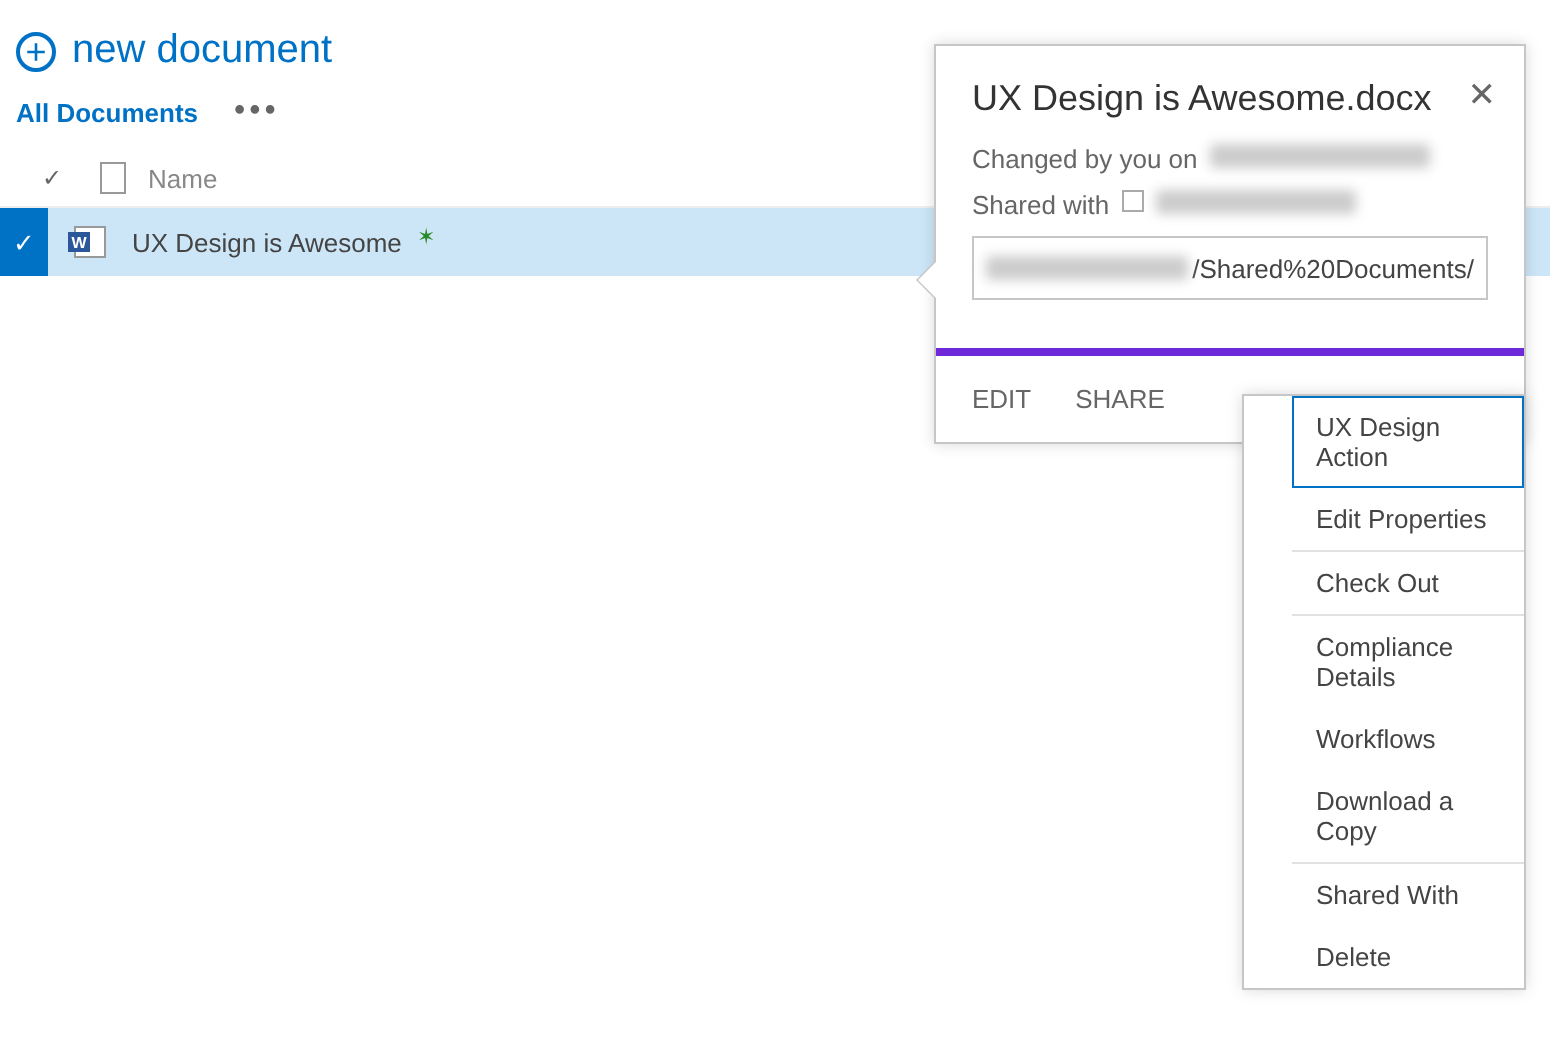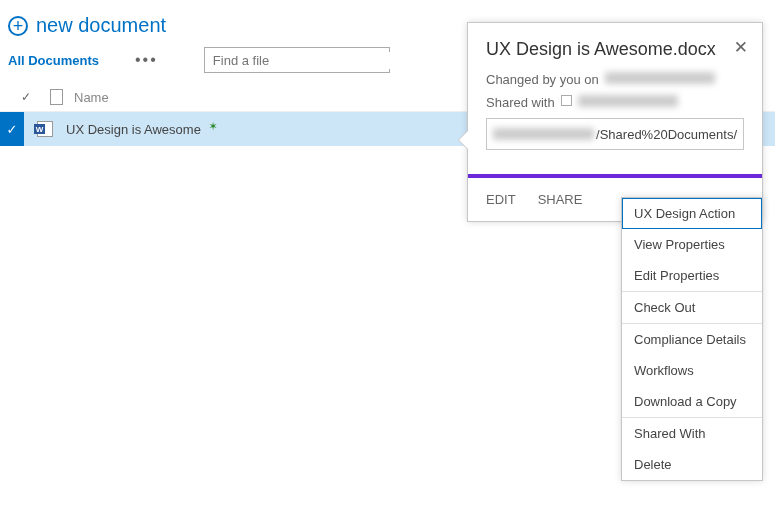--- a/index.html
+++ b/index.html
@@ -30,21 +30,21 @@
     display: inline-flex;
     align-items: center; justify-content: center;
     margin-right: 8px;
     font-size: 18px; line-height: 1;
     color: #0072c6;
   }
   .view-row {
     display: flex;
     align-items: center;
     padding: 2px 0 10px 8px;
-    gap: 36px;
+    gap: 18px;
   }
   .view-name {
     color: #0072c6;
     font-size: 13px;
     font-weight: 600;
     cursor: pointer;
   }
   .ellipsis {
     color: #666;
     font-size: 16px;
@@ -224,20 +224,21 @@
 
   .context-menu {
     position: absolute;
     top: 197px;
     left: 621px;
     width: 142px;
     background: #fff;
     border: 1px solid #c6c6c6;
     box-shadow: 0 0 7px rgba(0,0,0,0.15);
     font-size: 13px;
+    padding-left: 24px;
   }
   .context-menu .mi {
     padding: 8px 12px;
     cursor: pointer;
     color: #444;
   }
   .context-menu .mi.highlight {
     border: 1px solid #0072c6;
     margin: 0px;
     padding: 7px 11px;
@@ -264,27 +265,20 @@
 <body>
 
 <div class="new-doc">
   <span class="plus-circle">+</span>
   <span>new document</span>
 </div>
 
 <div class="view-row">
   <span class="view-name">All Documents</span>
   <span class="ellipsis">•••</span>
-  <div class="search-box">
-    <input type="text" placeholder="Find a file" style="">
-    <svg class="search-icon" viewBox="0 0 16 16">
-      <circle cx="6.5" cy="6.5" r="4.5" fill="none" stroke="currentColor" stroke-width="1.4"></circle>
-      <line x1="10.2" y1="10.2" x2="14" y2="14" stroke="currentColor" stroke-width="1.4"></line>
-    </svg>
-  </div>
 </div>
 
 <div class="table-header">
   <div class="col-check">
       <span class="header-check">✓</span>
     </div>
   <div class="col-icon">
       <div class="file-outline"></div>
     </div>
   <div class="col-name">Name</div>
@@ -323,21 +317,20 @@
     <span>/Shared%20Documents/</span>
   </div>
   <div class="callout-actions">
     <span>EDIT</span>
     <span>SHARE</span>
   </div>
 </div>
 
 <div class="context-menu">
   <div class="mi highlight">UX Design Action</div>
-  <div class="mi">View Properties</div>
   <div class="mi">Edit Properties</div>
   <div class="sep"></div>
   <div class="mi">Check Out</div>
   <div class="sep"></div>
   <div class="mi">Compliance Details</div>
   <div class="mi">Workflows</div>
   <div class="mi">Download a Copy</div>
   <div class="sep"></div>
   <div class="mi">Shared With</div>
   <div class="mi">Delete</div>

